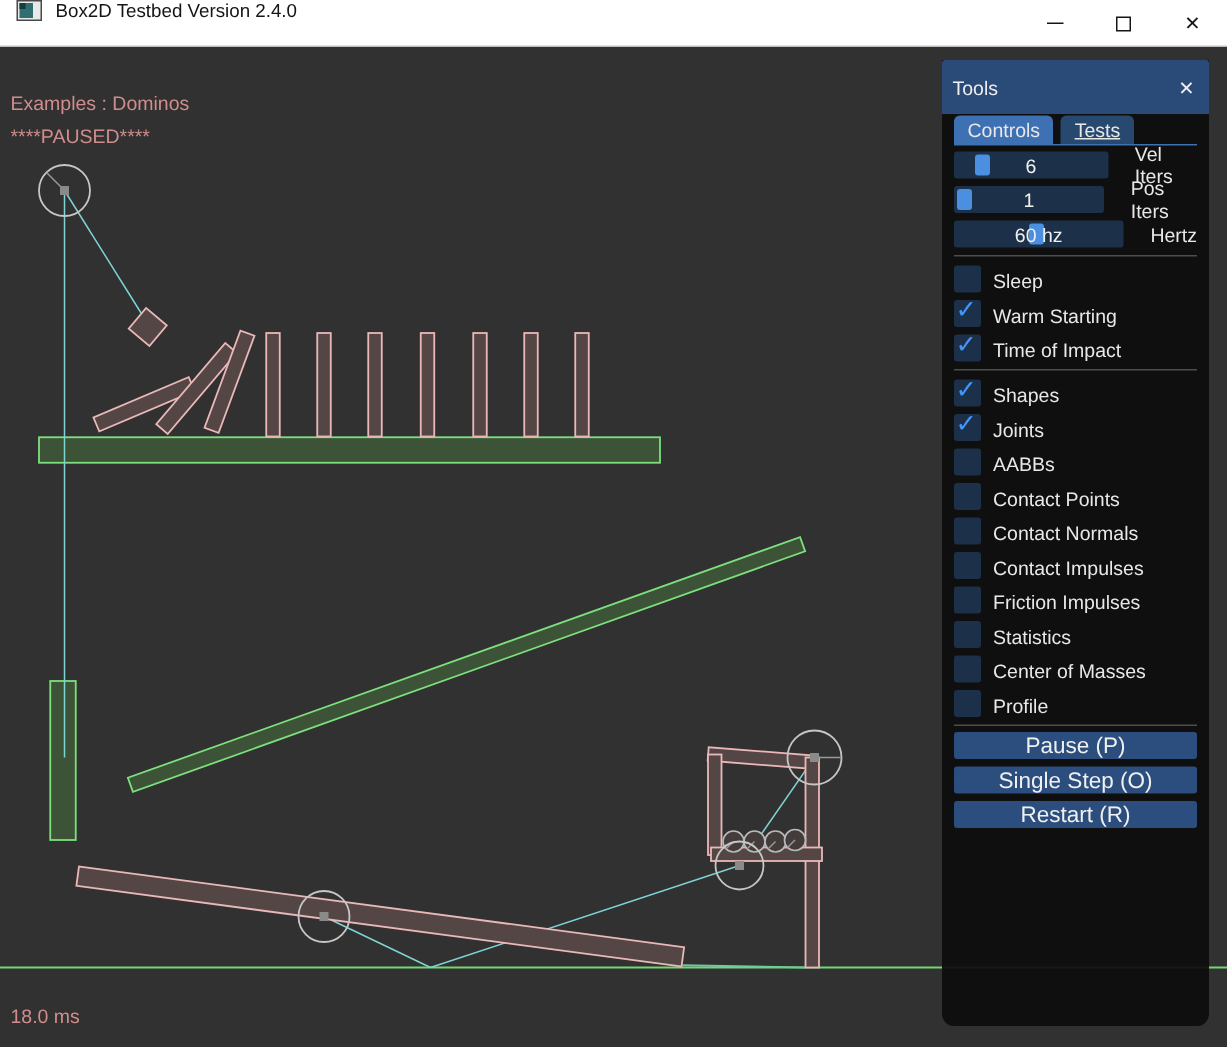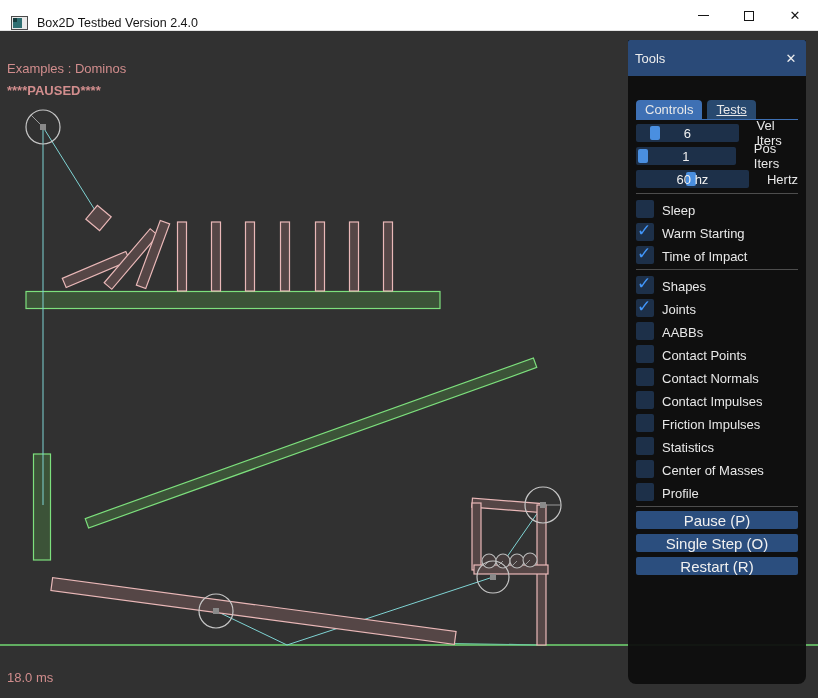--- a/index.html
+++ b/index.html
@@ -4,53 +4,53 @@
 <style>
   html,body{margin:0;padding:0;background:#1e1e1e;}
   *{box-sizing:border-box;}
   #window{
     position:relative;width:818px;height:698px;overflow:hidden;
     font-family:"Liberation Sans","DejaVu Sans",sans-serif;
     outline:1px solid #3a3a3a;background:var(--canvas_bg,#313131);
   }
   
   .titlebar{position:absolute;left:0;top:0;width:818px;height:31px;background:var(--titlebar_bg,#fff);
-    display:flex;align-items:flex-end;border-bottom:1px solid #e2e2e2;}
+    display:flex;align-items:flex-start;border-bottom:1px solid #e2e2e2;}
   .app-icon{width:17px;height:14px;margin-left:11px;border:1px solid #4a4a4a;background:#e9e9e9;position:relative;}
   .app-icon::before{content:"";position:absolute;left:1px;top:1px;width:9px;height:10px;background:#2f6f72;}
   .app-icon::after{content:"";position:absolute;left:1px;top:1px;width:4px;height:4px;background:#163c3e;}
   .win-title{margin-left:9px;font-size:12.5px;color:#151515;}
   .win-controls{position:absolute;right:0;top:0;height:31px;display:flex;}
   .win-btn{width:46px;height:31px;display:flex;align-items:center;justify-content:center;color:#161616;font-size:13px;}
   .min-glyph{width:11px;border-top:1px solid #161616;height:0;}
   .max-glyph{width:10px;height:10px;border:1px solid #161616;}
   .close-glyph{font-size:13px;line-height:1;}
   
   .hud{position:absolute;color:var(--hud_text,#d18d8d);font-size:13px;white-space:pre;}
   #hud-example{left:7px;top:61px;}
-  #hud-paused{left:7px;top:83px;font-weight:bold;}
+  #hud-paused{left:7px;top:83px;}
   #hud-ms{left:7px;top:670px;}
   
   #scene{position:absolute;left:0;top:31px;}
   .dyn{fill:var(--dynamic_fill,#554646);stroke:var(--dynamic_stroke,#eab8b8);stroke-width:1.2;}
   .stat{fill:var(--static_fill,#3c5338);stroke:var(--static_stroke,#7de07d);stroke-width:1.2;}
   .slp{fill:none;stroke:var(--sleep_stroke,#c6c6c6);stroke-width:1.2;}
   .ball{fill:#443b3b;stroke:#b9b9b9;stroke-width:1.1;}
   .joint{stroke:var(--joint_line,#7fd4d4);stroke-width:1;fill:none;}
   .gline{stroke:var(--ground_line,#72d872);stroke-width:1.4;}
   .anchor{fill:var(--anchor_gray,#8a8a8a);}
   .axisl{stroke:#9a9a9a;stroke-width:1;}
   
   #tools{position:absolute;left:628px;top:40px;width:178px;height:644px;
     background:rgba(13,13,13,0.94);border-radius:0 0 8px 8px;color:var(--panel_text,#e8e8e8);font-size:13px;}
   .panel-titlebar{height:36px;background:var(--panel_titlebar,#2a4a78);display:flex;align-items:center;
     padding:0 7px;border-radius:2px 2px 0 0;}
   .panel-title{flex:1;font-size:13px;color:#eee;}
   .panel-close{color:#eee;font-size:13px;line-height:1;width:16px;text-align:center;cursor:default;}
-  .panel-body{padding:24px 8px 0 8px;border-radius:10px;}
+  .panel-body{padding:1px 8px 0 8px;border-radius:10px;}
   .tabbar{display:flex;gap:5px;border-bottom:1px solid var(--tab_active,#3e70b4);height:20px;margin-bottom:4px;}
   .tab{padding:2px 9px 0 9px;border-radius:4px 4px 0 0;font-size:13px;height:19px;}
   .tab.active{background:var(--tab_active,#3e70b4);}
   .tab:not(.active){background:var(--tab_inactive,#28496f);text-decoration:underline;}
   .srow{display:flex;align-items:center;height:18px;margin-bottom:5px;}
   .strack{position:relative;width:116px;height:18px;background:var(--frame_bg,#1d3049);border-radius:2px;}
   .sgrab{position:absolute;top:2px;width:10px;height:14px;background:var(--slider_grab,#4a8fe0);border-radius:2px;}
   .g1{left:14px;} .g2{left:2px;} .g3{left:50px;}
   .sval{position:absolute;left:0;top:2px;width:100%;text-align:center;font-size:13px;color:#f0f0f0;}
   .slabel{margin-left:18px;font-size:13px;}

